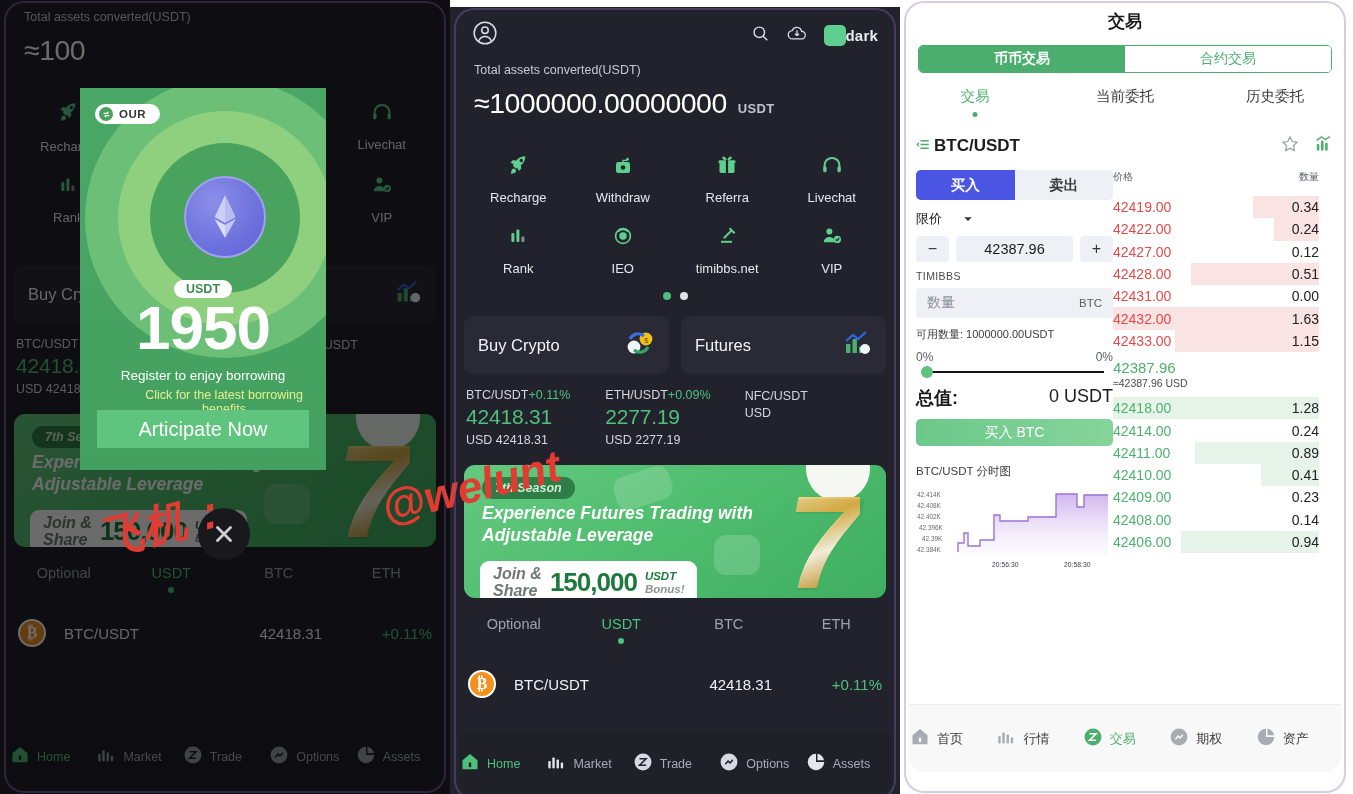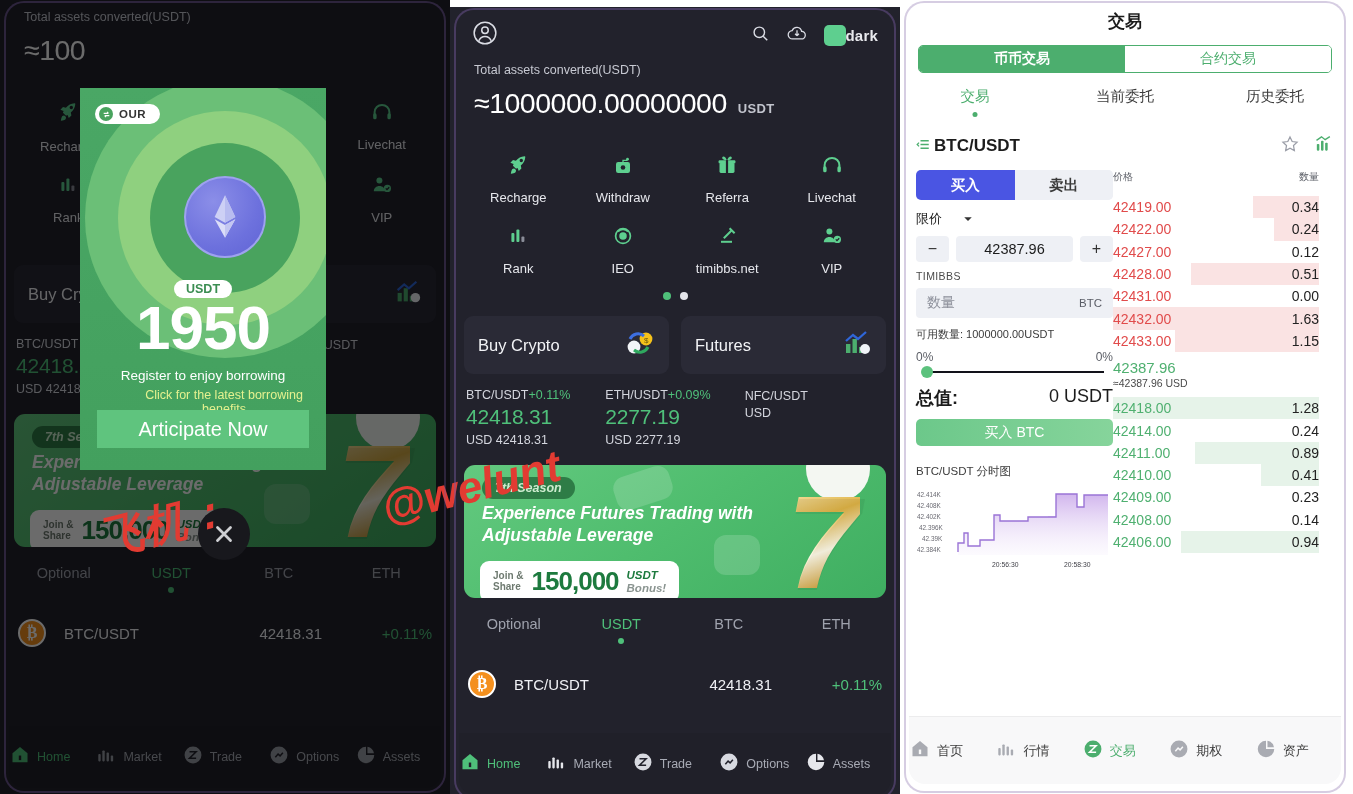--- a/index.html
+++ b/index.html
@@ -64,21 +64,21 @@
   .tick .p .up { color:#4fc07a; }
   .tick .big { font-size:21px; color:#4fc07a; margin-top:3px; letter-spacing:-0.2px;}
   .tick .sub { font-size:12.5px; color:#d4d6de; margin-top:4px; }
   .tick.third .p { line-height:1.35; }
 
   .banner { margin: 18px 14px 0 14px; height:133px; border-radius:11px; position:relative; overflow:hidden;
      background: linear-gradient(145deg,#63c97f 0%, #4fbd6e 48%, #3fae61 100%); }
   .banner .bseason { position:absolute; left:18px; top:12px; background:#2e7c46; color:#cdeccf; font-size:12.5px; font-weight:bold; padding:4px 13px; border-radius:11px; font-style:italic; }
   .banner .bh { position:absolute; left:18px; top:38px; width:300px; color:#fff; font-size:17.5px; font-weight:bold; line-height:1.25; font-style:italic; }
   .banner .bpill { position:absolute; left:16px; top:96px; background:#fff; border-radius:9px; padding:5px 13px; display:flex; align-items:center; gap:8px; }
-  .bpill .js { font-size:10px; color:#6e7a70; font-weight:bold; line-height:1.05; }
+  .bpill .js { font-size:16px; color:#6e7a70; font-style:italic; font-weight:bold; line-height:1.05; }
   .bpill .n150 { font-size:26px; font-weight:bold; color:#1d7a3e; letter-spacing:-1px; }
   .bpill .bz { font-size:11.5px; color:#1d7a3e; font-weight:bold; line-height:1.08; font-style:italic;}
   .bpill .bz .g2 { color:#8a9490; }
   .banner .sev { position:absolute; right:26px; top:2px; font-size:132px; font-weight:bold; font-style:italic;
       background: linear-gradient(160deg,#fff6cf 5%, #e0b447 35%, #fffbe8 55%, #cf9c2e 78%, #f7e49b 100%);
       -webkit-background-clip:text; background-clip:text; color:transparent;
       text-shadow: 0 2px 0 rgba(0,0,0,.06);}
   .banner .blob { position:absolute; border-radius:12px; background:rgba(255,255,255,.16); }
   .banner .moon { position:absolute; right:16px; top:-28px; width:64px;height:64px;border-radius:50%;background:#f4f7f2;}
 
@@ -177,21 +177,21 @@
   .obr .am { color:#222; }
   .obr.ask .bar { background:#fae3e3; }
   .obr.bid .bar { background:#e6f3e9; }
   .mid { margin: 7px 0 8px 0; }
   .mid .m1 { font-size:15px; color:#4fb070; }
   .mid .m2 { font-size:10.5px; color:#4a4a4a; margin-top:1px;}
 
   .chartbox { margin-top:6px; }
   .chartsvg { display:block; }
 
-  .lt-tabbar { position:absolute; left:9px; right:9px; bottom:10px; height:68px; background:#f8f8f9; display:flex; align-items:center; border-radius:0 0 16px 16px; border-top:1px solid #ececed;}
+  .lt-tabbar { position:absolute; left:9px; right:9px; bottom:22px; height:68px; background:#f8f8f9; display:flex; align-items:center; border-radius:0 0 16px 16px; border-top:1px solid #ececed;}
   .lt-tabbar .tb .tl { color:#3d3d3d; font-size:13px;}
   .lt-tabbar .tb.on .tl { color:#4cae6e; }
 </style>
 </head>
 <body>
 
 <div class="stage">
 
   <div class="phone light-shell">
     <div class="screen">

